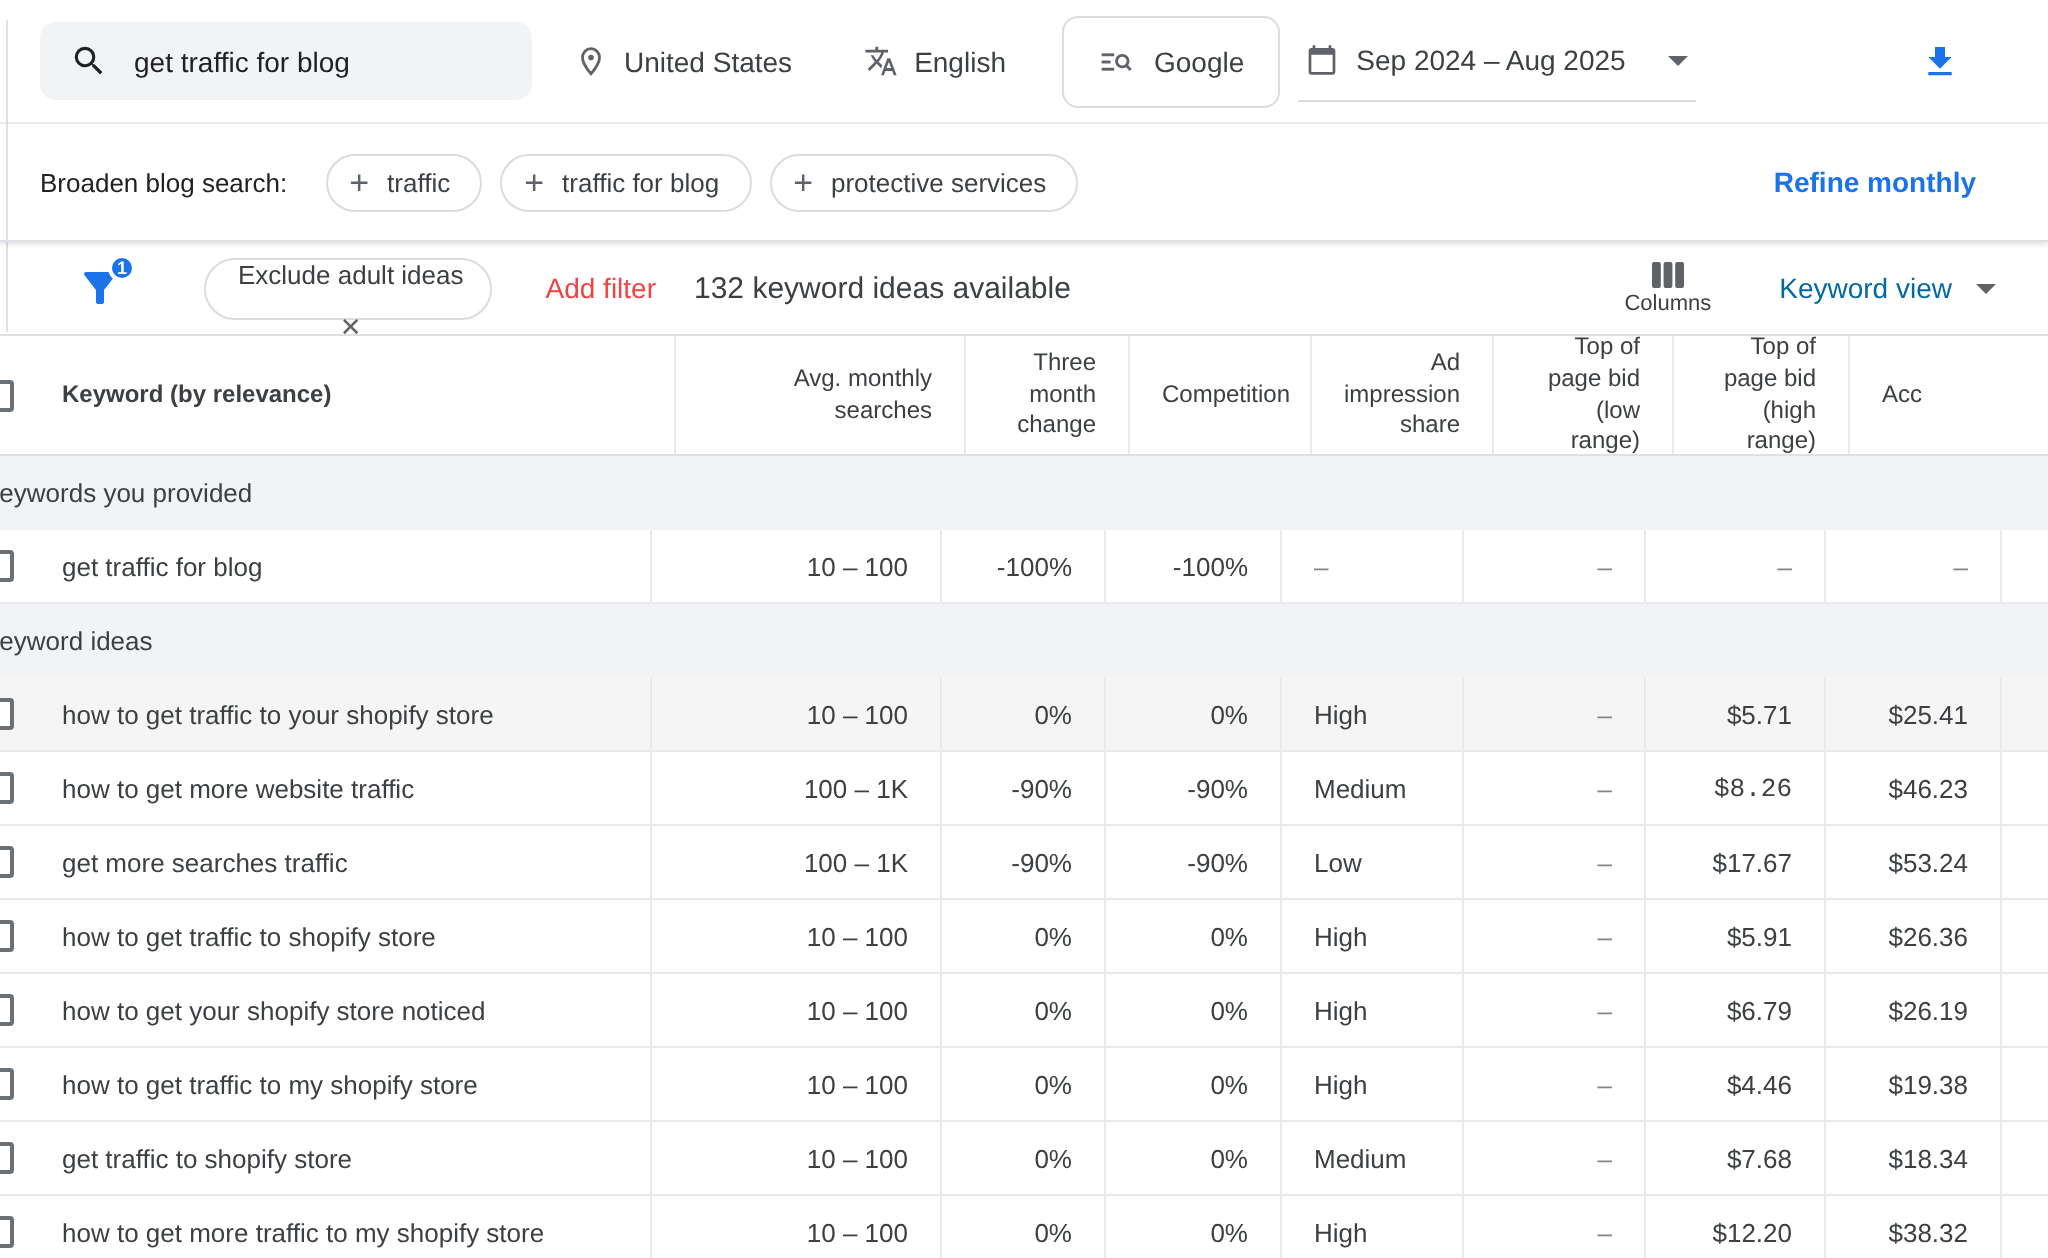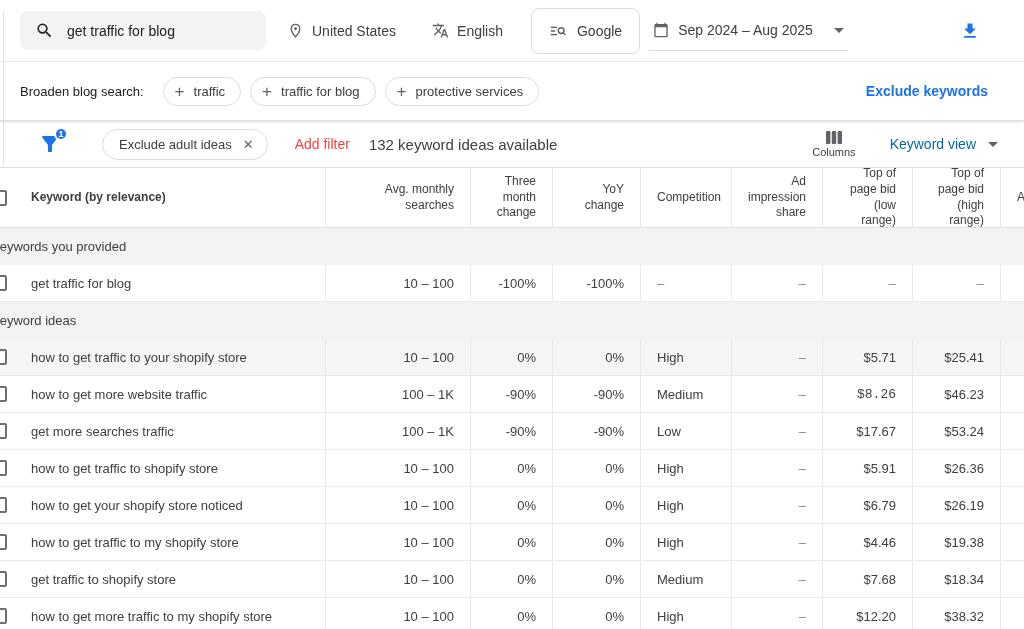--- a/index.html
+++ b/index.html
@@ -34,21 +34,21 @@
   .chip .plus { font-size:17px; color:#5f6368; font-weight:400; line-height:1; }
   .refine-link { margin-left:auto; margin-right:16px; color:#1a73e8; font-size:14px; font-weight:700; cursor:pointer; }
 
   
   .filter-row { height:46px; display:flex; align-items:center; padding:0 18px; position:relative; z-index:1; }
   .funnel-wrap { position:relative; margin-left:20px; width:24px; height:24px; cursor:pointer; }
   .funnel-badge { position:absolute; top:-5px; right:-6px; width:14px; height:14px; border-radius:50%;
     background:#1a73e8; color:#fff; font-size:9px; font-weight:700; display:flex; align-items:center;
     justify-content:center; border:2px solid #fff; }
   .exclude-chip { display:flex; align-items:center; gap:11px; height:31px; padding:0 13px 0 16px;
-    margin-left:40px; border:1px solid #dadce0; border-radius:16px; font-size:13px; color:#3c4043; cursor:pointer; }
+    margin-left:40px; border:1px solid #dadce0; border-radius:16px; font-size:13px; color:#3c4043; cursor:pointer;flex-direction:column; }
   .x-glyph { font-size:13px; color:#5f6368; }
   .add-filter { margin-left:27px; font-size:14px; color:#ef4444; cursor:pointer; }
   .results-count { margin-left:19px; font-size:15px; color:#3c4043; }
   .columns-block { margin-left:auto; display:flex; flex-direction:column; align-items:center; gap:1px;
     cursor:pointer; margin-right:34px; }
   .columns-label { font-size:11px; color:#3c4043; }
   .view-select { display:flex; align-items:center; font-size:14px; color:#0369a1; cursor:pointer; margin-right:8px; }
 
   
   .kw-table { width:1100px; border-top:1px solid #e0e0e0; }
@@ -145,21 +145,21 @@
     <span>traffic</span>
   </div>
   <div class="chip">
     <span class="plus">+</span>
     <span>traffic for blog</span>
   </div>
   <div class="chip">
     <span class="plus">+</span>
     <span>protective services</span>
   </div>
-  <span class="refine-link">Exclude keywords</span>
+  <span class="refine-link">Refine monthly</span>
 </div>
 
 <div class="filter-row">
   <div class="funnel-wrap">
     <svg width="24" height="24" viewBox="0 0 24 24">
         <path fill="#1a73e8" d="M4.25 5.61C6.27 8.2 10 13 10 13v6c0 .55.45 1 1 1h2c.55 0 1-.45 1-1v-6s3.72-4.8 5.74-7.39A.998.998 0 0 0 18.95 4H5.04c-.83 0-1.3.95-.79 1.61z"></path>
       </svg>
     <span class="funnel-badge">1</span>
   </div>
   <div class="exclude-chip">
@@ -183,28 +183,25 @@
     <span class="caret"></span>
   </div>
 </div>
 
 <div class="kw-table" id="kw-table">
     <div class="tr thead">
       <div class="cell c0" style="width: 325px;">
         <span class="cb"></span>
         <span class="kw-text th-keyword">Keyword (by relevance)</span>
       </div>
-      <div class="cell c1 right" style="width: 145px;">
+      <div class="cell c1 right" style="width: 145px; margin-left: 12px;">
         <span>Avg. monthly searches</span>
       </div>
       <div class="cell c2 right" style="width: 82px;">
         <span>Three month change</span>
-      </div>
-      <div class="cell c3 right" style="width: 88px;">
-        <span>YoY change</span>
       </div>
       <div class="cell c4" style="width: 91px;">
         <span>Competition</span>
       </div>
       <div class="cell c5 right" style="width: 91px;">
         <span>Ad impression share</span>
       </div>
       <div class="cell c6 right" style="width: 90px;">
         <span>Top of page bid (low range)</span>
       </div>

